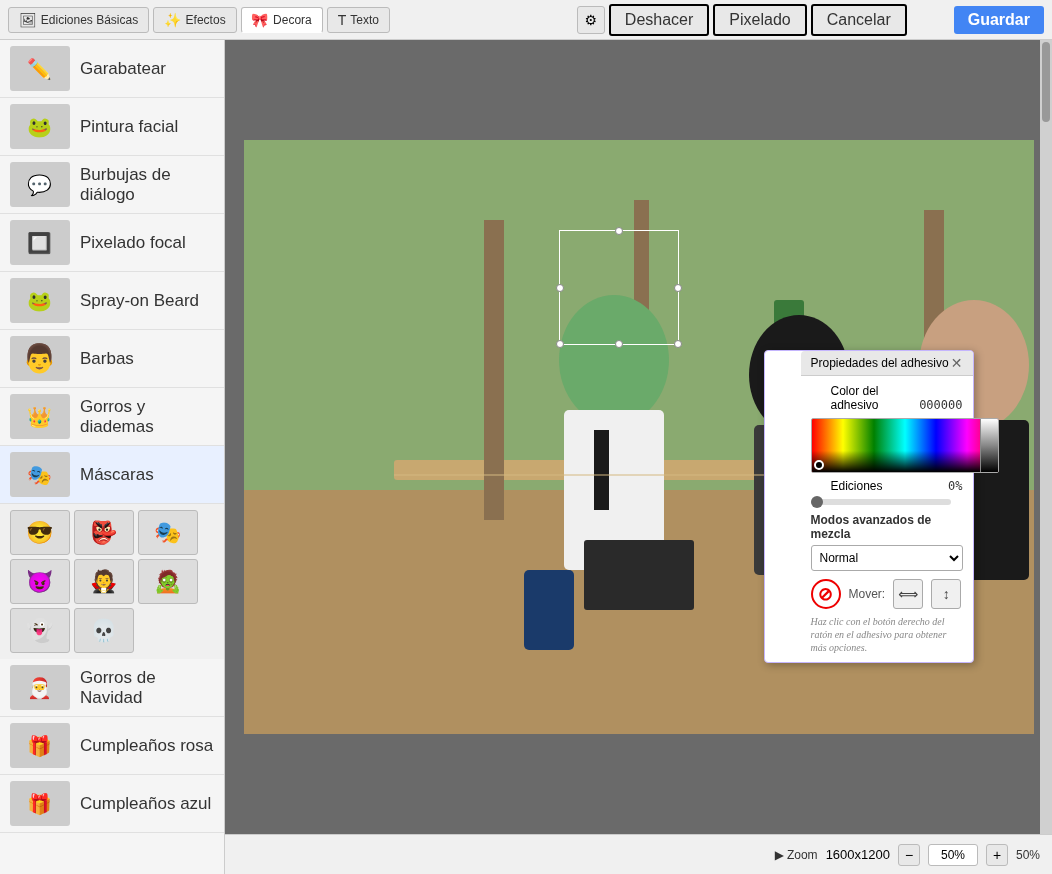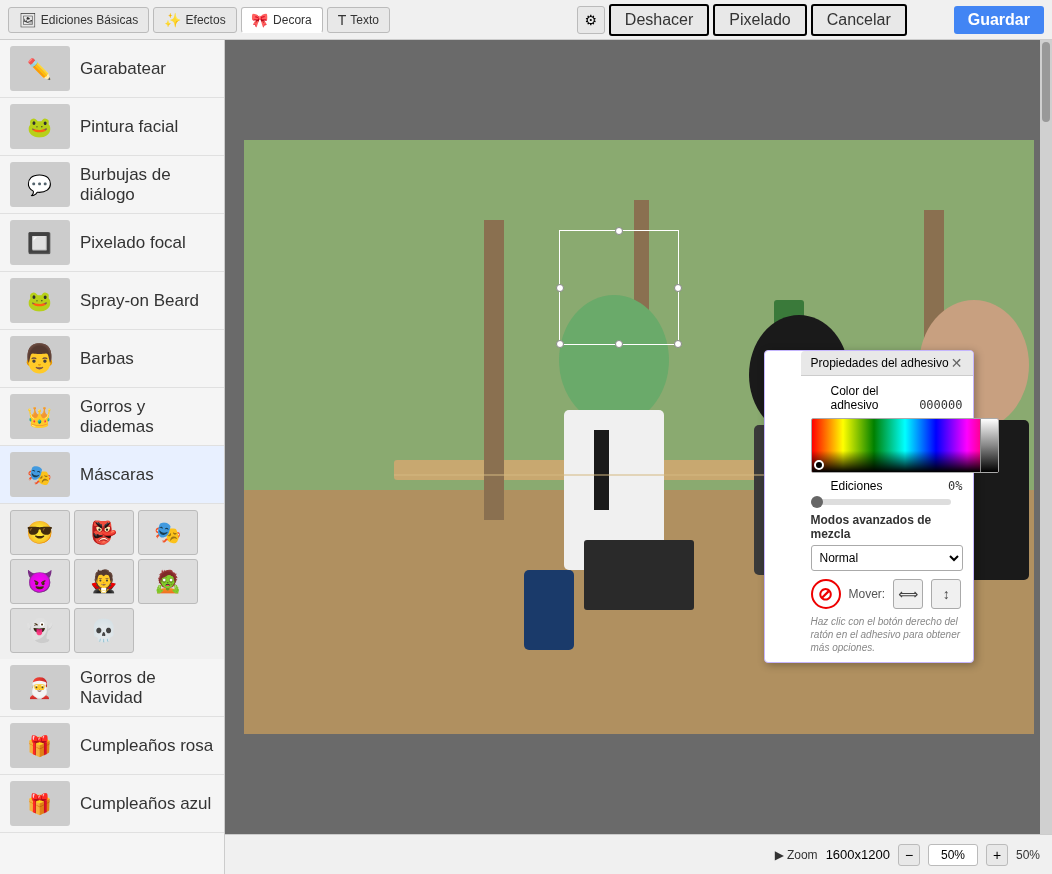--- a/index.html
+++ b/index.html
@@ -176,21 +176,21 @@
       background: #fff; display: flex; align-items: center; justify-content: center;
       cursor: pointer; color: #e00; font-size: 18px; font-weight: bold;
     }
     .move-label { color: #555; font-size: 12px; }
     .move-btn {
       width: 30px; height: 30px; border: 1px solid #aaa; border-radius: 3px;
       background: #f0f0f0; display: flex; align-items: center; justify-content: center;
       cursor: pointer; font-size: 14px; color: #444;
     }
 
-    .hint-text { font-size: 10px; color: #888; font-style: italic; line-height: 1.3; }
+    .hint-text { font-size: 10px; color: #888; font-style: italic; line-height: 1.3; font-family: Liberation Serif, serif; }
 
     
     #bottom-bar {
       position: absolute; bottom: 0; left: 0; right: 0; height: 40px;
       background: #f0f0f0; border-top: 1px solid #ccc;
       display: flex; align-items: center; justify-content: flex-end;
       padding: 0 12px; gap: 8px;
     }
     .zoom-label { font-size: 12px; color: #333; display: flex; align-items: center; gap: 3px; }
     .zoom-btn { width: 22px; height: 22px; border: 1px solid #bbb; border-radius: 3px; background: #e8e8e8; cursor: pointer; display: flex; align-items: center; justify-content: center; font-size: 14px; }

